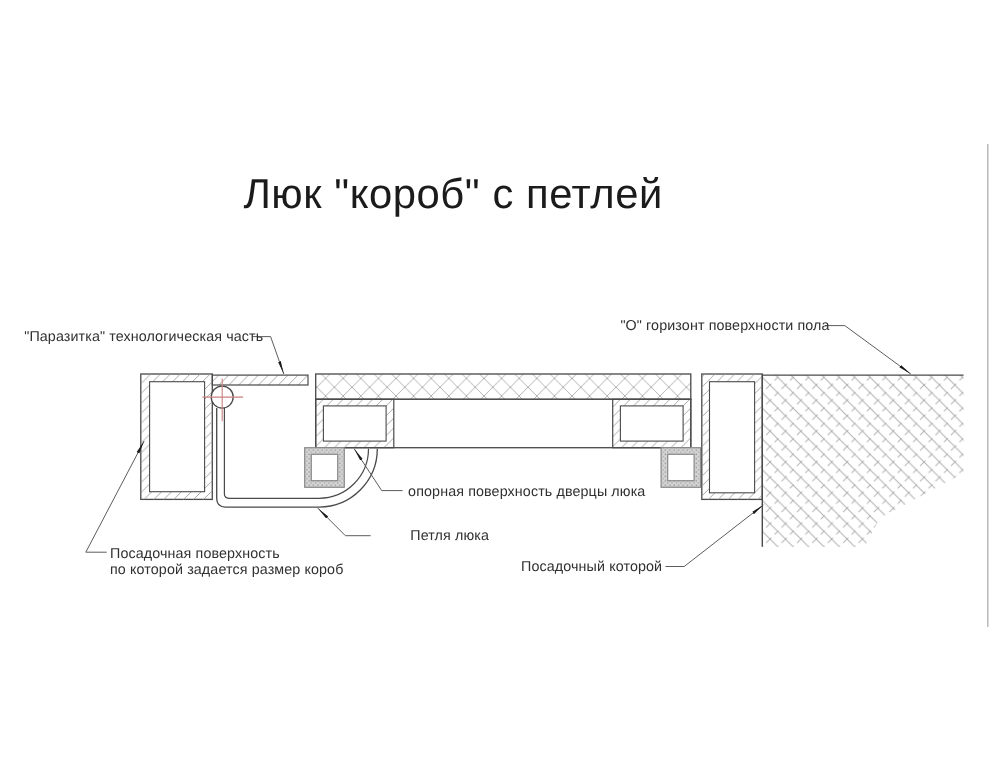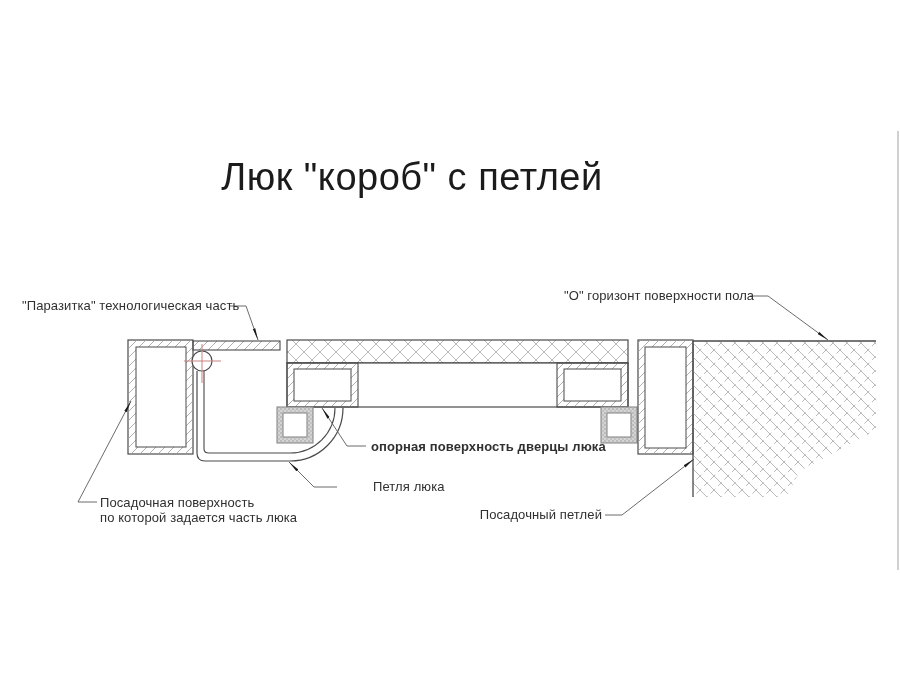--- a/index.html
+++ b/index.html
@@ -110,26 +110,26 @@
     <polyline points="97,502 78,502 131,401" fill="none" stroke="#5a5a5a" stroke-width="0.9" marker-end="url(#arrowHead)"></polyline>
     <polyline points="605,515 622,515 694,459" fill="none" stroke="#5a5a5a" stroke-width="0.9" marker-end="url(#arrowHead)"></polyline>
   </svg>
 
   <div class="title">Люк "короб" с петлей</div>
 
   <div class="lbl" style="left:22px;top:298px;">"Паразитка" технологическая часть</div>
 
   <div class="lbl" style="left:564px;top:288px;">"О" горизонт поверхности пола</div>
 
-  <div class="lbl" style="left:371px;top:439px;font-weight:bold;">опорная поверхность дверцы люка</div>
+  <div class="lbl" style="left:371px;top:439px;">опорная поверхность дверцы люка</div>
 
   <div class="lbl" style="left:341px;top:479px;margin-left:32px;">Петля люка</div>
 
   <div class="lbl two-line" style="left:100px;top:495px;">
     <div>Посадочная поверхность</div>
-    <div>по которой задается часть люка</div>
+    <div>по которой задается размер короб</div>
   </div>
 
   <div class="lbl two-line align-right" style="left:432px;top:507px;width:170px;">
-    <div>Посадочный петлей</div>
+    <div>Посадочный которой</div>
   </div>
 
 </div>
 
 </body></html>

